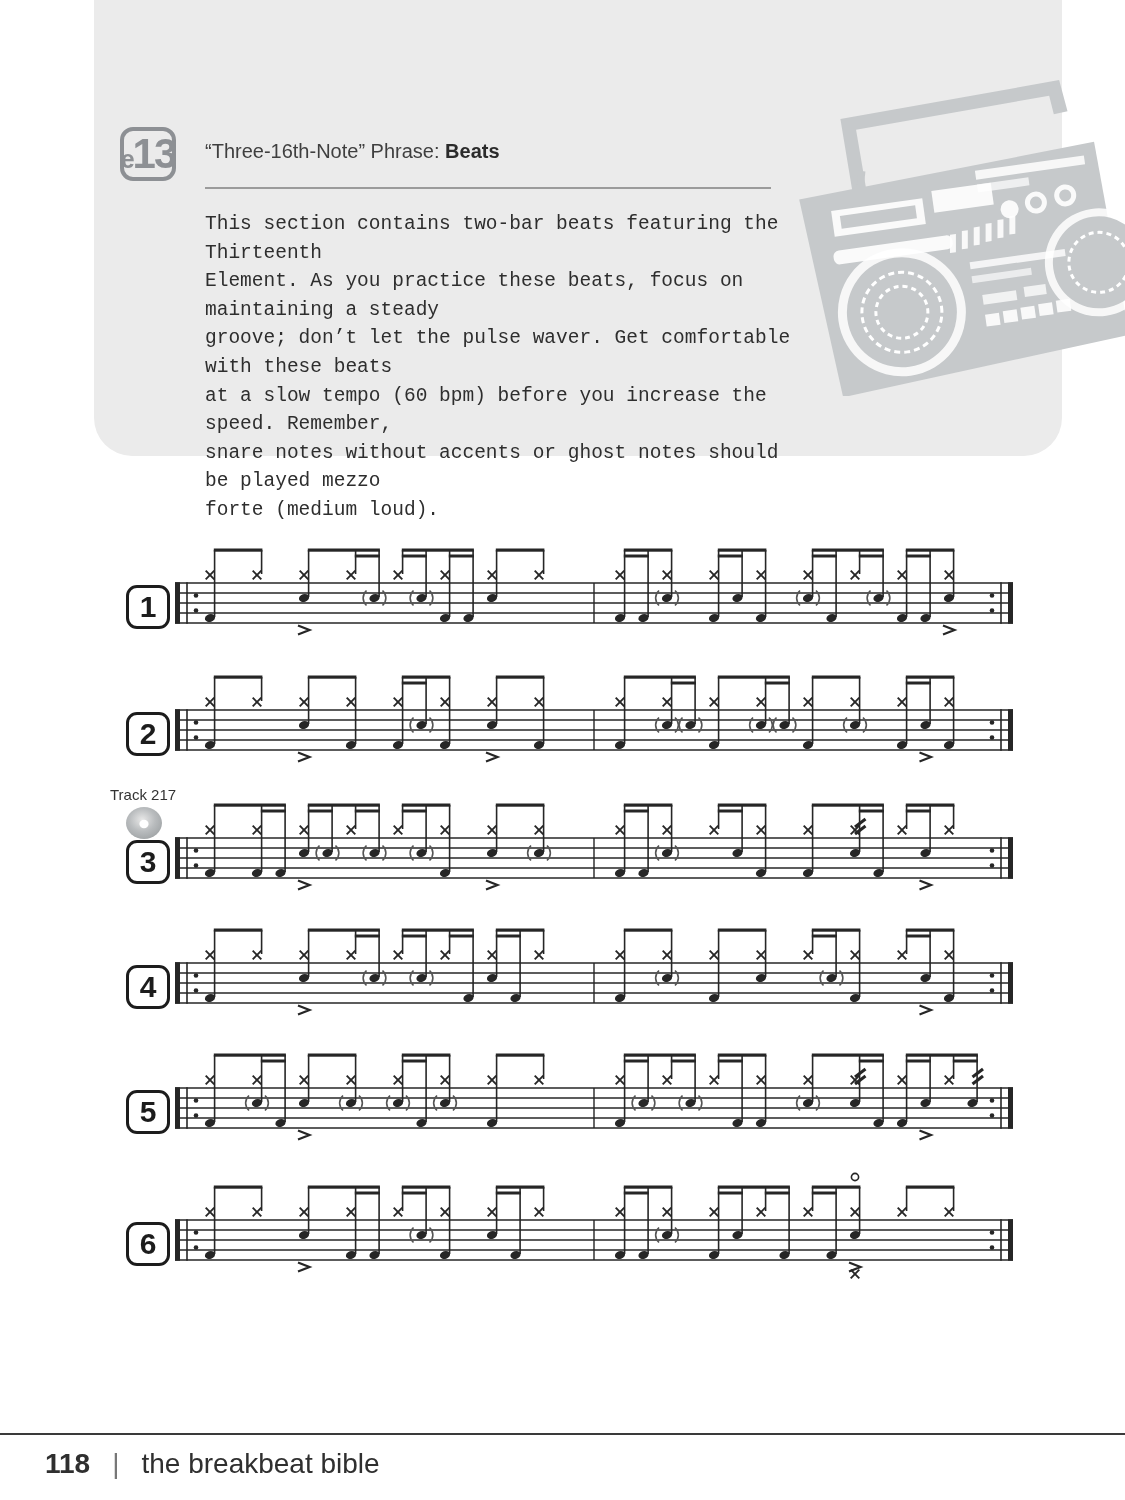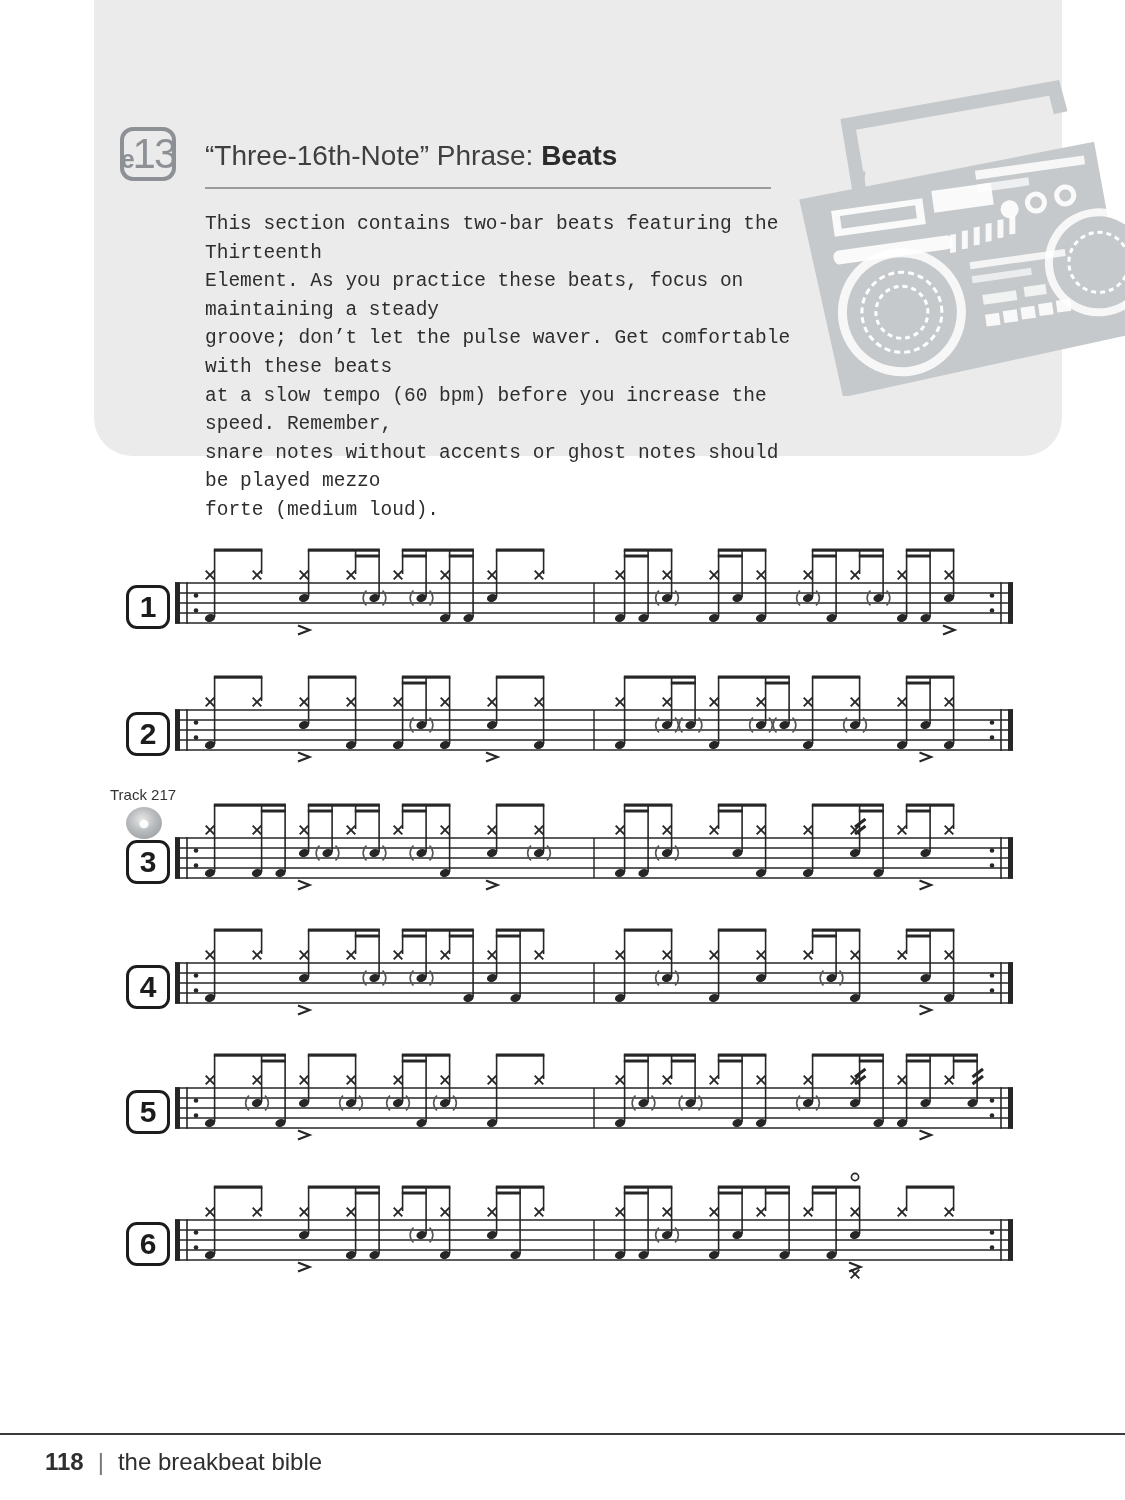--- a/index.html
+++ b/index.html
@@ -11,24 +11,24 @@
     position:absolute;left:94px;top:0;width:968px;height:456px;
     background:#ebebeb;border-radius:0 0 38px 38px;
   }
   .e-badge{
     position:absolute;left:120px;top:127px;width:56px;height:54px;
     border:4px solid #8d9094;border-radius:13px;background:transparent;
     display:flex;align-items:center;justify-content:center;
     color:#8d9094;box-sizing:border-box;
   }
   .e-badge .pre{font-size:25px;font-weight:700;margin-right:-2px;margin-top:10px;}
-  .e-badge .num{font-size:42px;font-weight:400;letter-spacing:-2px;text-align:center;}
+  .e-badge .num{font-size:42px;font-weight:700;letter-spacing:-2px;text-align:center;}
   .title{
     position:absolute;left:205px;top:140px;width:600px;
-    font-size:28px;color:#3f3f3f;font-weight:400;letter-spacing:0;
+    font-size:20px;color:#3f3f3f;font-weight:400;letter-spacing:0;
   }
   .title b{color:#2b2b2b;font-weight:700;}
   .title-rule{
     position:absolute;left:205px;top:187px;width:566px;height:0;
     border-top:2px solid #9b9b9b;
   }
   .para{
     position:absolute;left:205px;top:210px;width:590px;
     font-family:Liberation Mono, monospace;font-size:19.5px;line-height:28.6px;
     color:#2e2e2e;white-space:pre-line;
@@ -44,22 +44,22 @@
     display:flex;align-items:center;justify-content:center;
     font-size:30px;font-weight:700;color:#1c1c1c;
   }
   .staff-row{position:absolute;left:120px;width:900px;height:120px;}
   .staff-row svg{overflow:visible;display:block;}
   .footer-rule{
     position:absolute;left:0;top:1433px;width:1125px;height:0;
     border-top:2px solid #3a3a3a;
   }
   .footer{
-    position:absolute;left:45px;top:1448px;font-size:24px;color:#2f2f2f;
-    display:flex;align-items:baseline;gap:14px;text-align:right;
+    position:absolute;left:45px;top:1448px;font-size:28px;color:#2f2f2f;
+    display:flex;align-items:baseline;gap:22px;text-align:right;
   }
   .footer .pn{font-weight:700;}
   .footer .sep{color:#777;font-weight:300;}
 </style>
 </head>
 <body>
 
 <div class="panel"></div>
 
 <svg class="boombox" viewBox="0 0 333 330">

